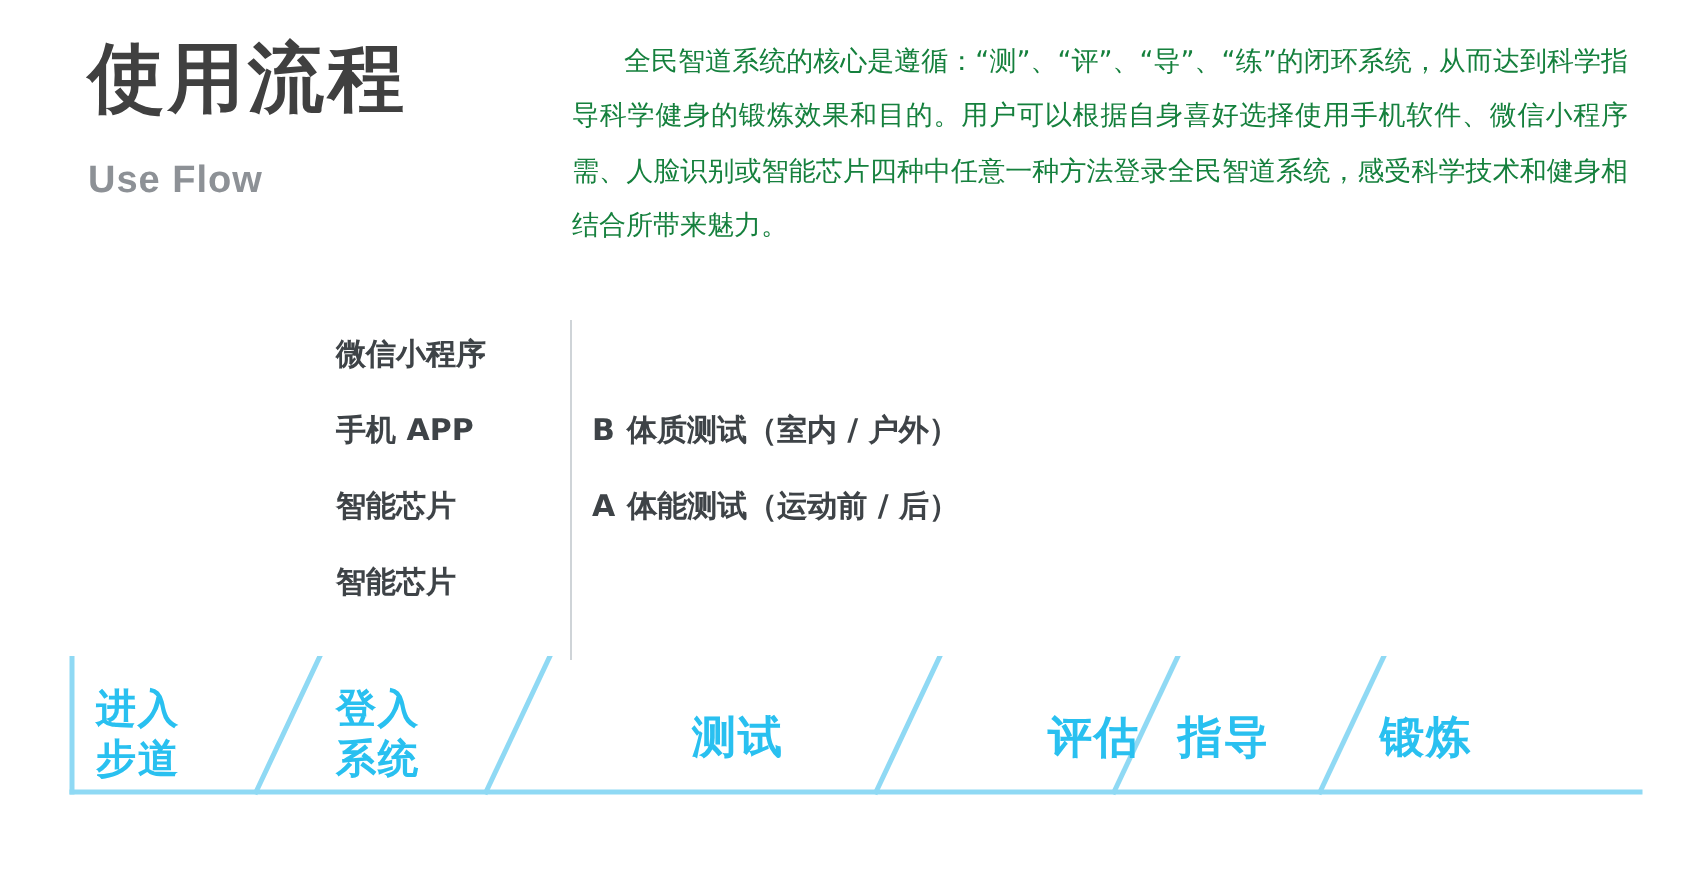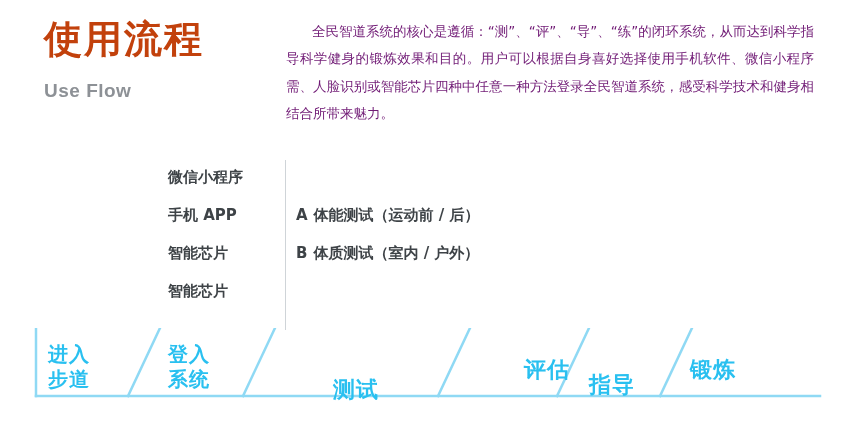--- a/index.html
+++ b/index.html
@@ -25,42 +25,42 @@
     position: absolute;
     left: 44px;
     top: 18px;
     width: 250px;
   }
   .title-cn {
     font-family: "DejaVu Sans", sans-serif;
     font-size: 38px;
     font-weight: bold;
     letter-spacing: 2px;
-    color: #c2410c;
+    color: #404040;
     line-height: 1.15;
     white-space: nowrap;
   }
   .title-en {
     font-family: "Liberation Sans", sans-serif;
     font-size: 19px;
     font-weight: bold;
     color: #8d9196;
     letter-spacing: 0.5px;
     margin-top: 18px;
   }
 
   .intro {
     position: absolute;
     left: 286px;
     top: 18px;
     width: 528px;
     font-family: "DejaVu Sans", sans-serif;
     font-size: 13.5px;
     line-height: 2.02;
-    color: #701a75;
+    color: #15803d;
     text-align: justify;
   }
   .intro .indent { display: inline-block; width: 26px; }
 
   
   .login-list {
     position: absolute;
     left: 168px;
     top: 170px;
     width: 110px;
@@ -147,22 +147,22 @@
   <div class="v-divider"></div>
 
   <div class="login-list">
     <div class="row">微信小程序</div>
     <div class="row">手机 APP</div>
     <div class="row">智能芯片</div>
     <div class="row">智能芯片</div>
   </div>
 
   <div class="test-list">
+    <div class="row"><span class="tag">B</span><span>体质测试（室内 / 户外）</span></div>
     <div class="row"><span class="tag">A</span><span>体能测试（运动前 / 后）</span></div>
-    <div class="row"><span class="tag">B</span><span>体质测试（室内 / 户外）</span></div>
   </div>
 
   <div class="ribbon">
     <svg width="851" height="72" viewBox="0 0 851 72" xmlns="http://www.w3.org/2000/svg">
       <g stroke="#8fd9f4" stroke-width="2.5" fill="none" stroke-linecap="square">
 
         <line x1="36" y1="0" x2="36" y2="68"></line>
 
         <line x1="128" y1="68" x2="160" y2="0"></line>
         <line x1="243" y1="68" x2="275" y2="0"></line>
@@ -173,19 +173,19 @@
         <line x1="36" y1="68" x2="820" y2="68"></line>
       </g>
     </svg>
   </div>
 
   <div class="ribbon-labels">
     <div class="rib-label two-line" style="left:48px; top:14px;">进入
 步道</div>
     <div class="rib-label two-line" style="left:168px; top:14px;">登入
 系统</div>
-    <div class="rib-label one-line" style="left:333px; top:28px;margin-top:20px;">测试</div>
+    <div class="rib-label one-line" style="left:346px; top:28px;">测试</div>
     <div class="rib-label one-line" style="left:484px; top:28px;margin-left:40px;">评估</div>
-    <div class="rib-label one-line" style="left:589px; top:43px;">指导</div>
+    <div class="rib-label one-line" style="left:589px; top:28px;">指导</div>
     <div class="rib-label one-line" style="left:690px; top:28px;">锻炼</div>
   </div>
 
 </div>
 
 </body></html>

